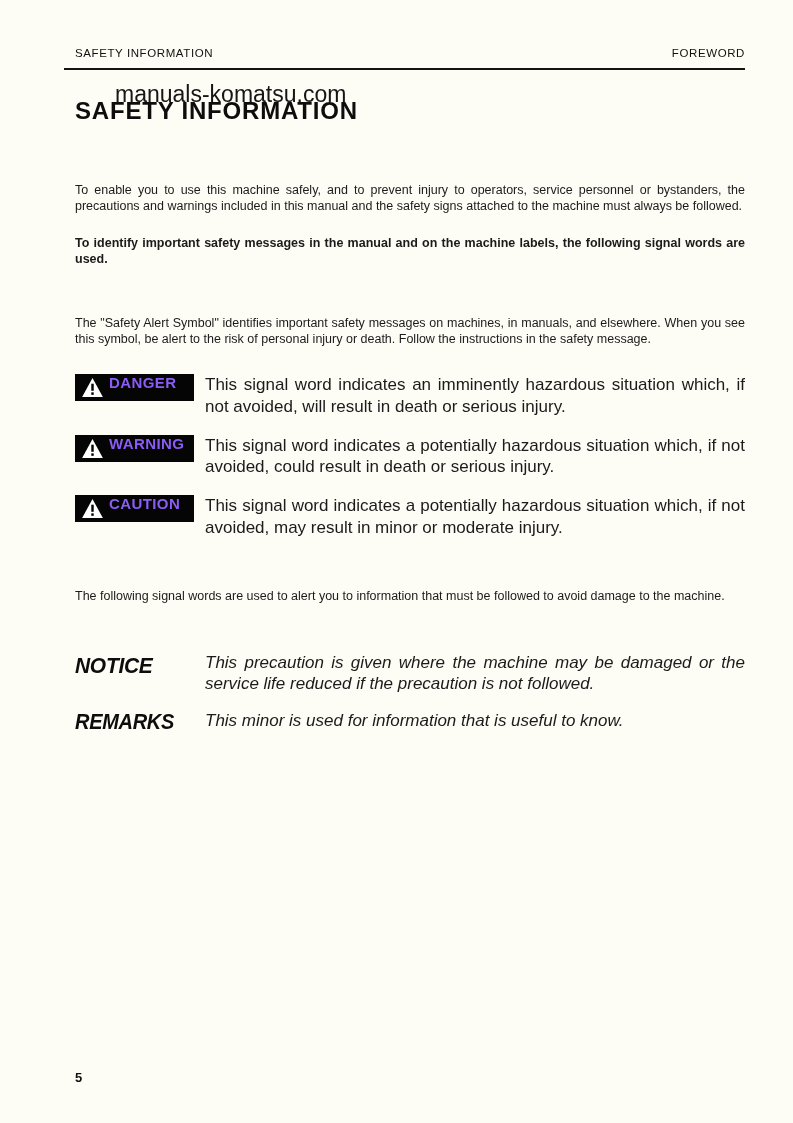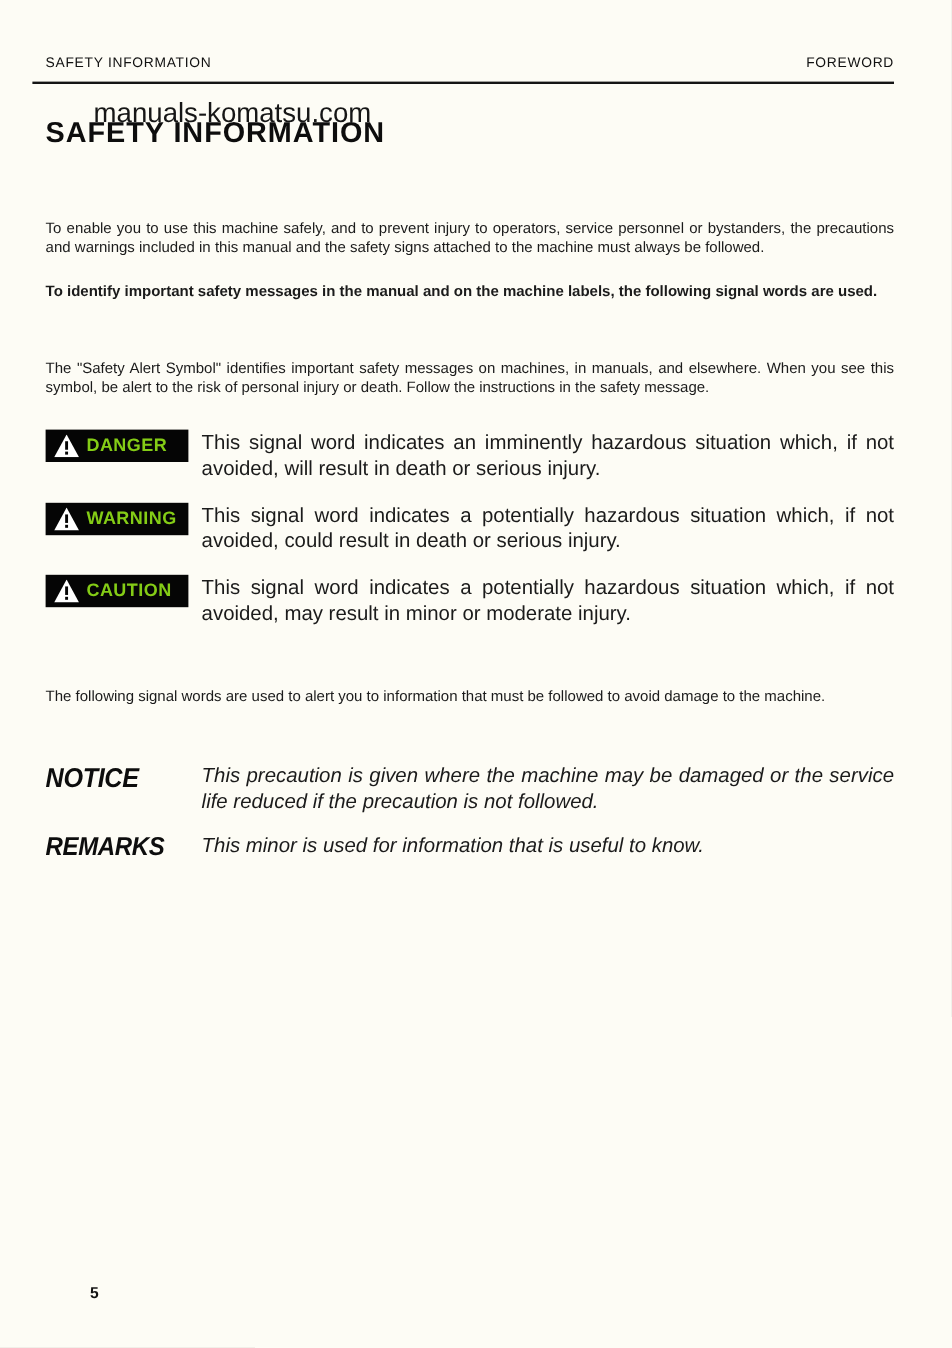--- a/index.html
+++ b/index.html
@@ -8,21 +8,21 @@
     background: #e8e6df;
     font-family: "Liberation Sans", sans-serif;
   }
   .page {
     position: relative;
     width: 793px;
     height: 1123px;
     margin: 0 auto;
     background: #fdfcf5;
     box-sizing: border-box;
-    padding: 0 48px 0 38px;
+    padding: 0 48px 0 75px;
     color: #1b1b1b;
     overflow: hidden;
   }
   .running-header {
     display: flex;
     justify-content: space-between;
     align-items: flex-end;
     padding-top: 47px;
     font-size: 11.5px;
     letter-spacing: 0.6px;
@@ -77,23 +77,22 @@
   }
   .signal-row {
     display: flex;
     align-items: flex-start;
     gap: 11px;
   }
   .signal-badge {
     flex: 0 0 119px;
     height: 27px;
     background: #050505;
-    color: #84cc16;
-    display: flex;
-    align-items: center;
+    color: #8b5cf6;
+    display: flex;
     gap: 6px;
     padding-left: 7px;
     box-sizing: border-box;
   }
   .tri-icon { display: flex; align-items: center; }
   .badge-label {
     font-size: 15px;
     font-weight: bold;
     letter-spacing: 0.4px;
   }

